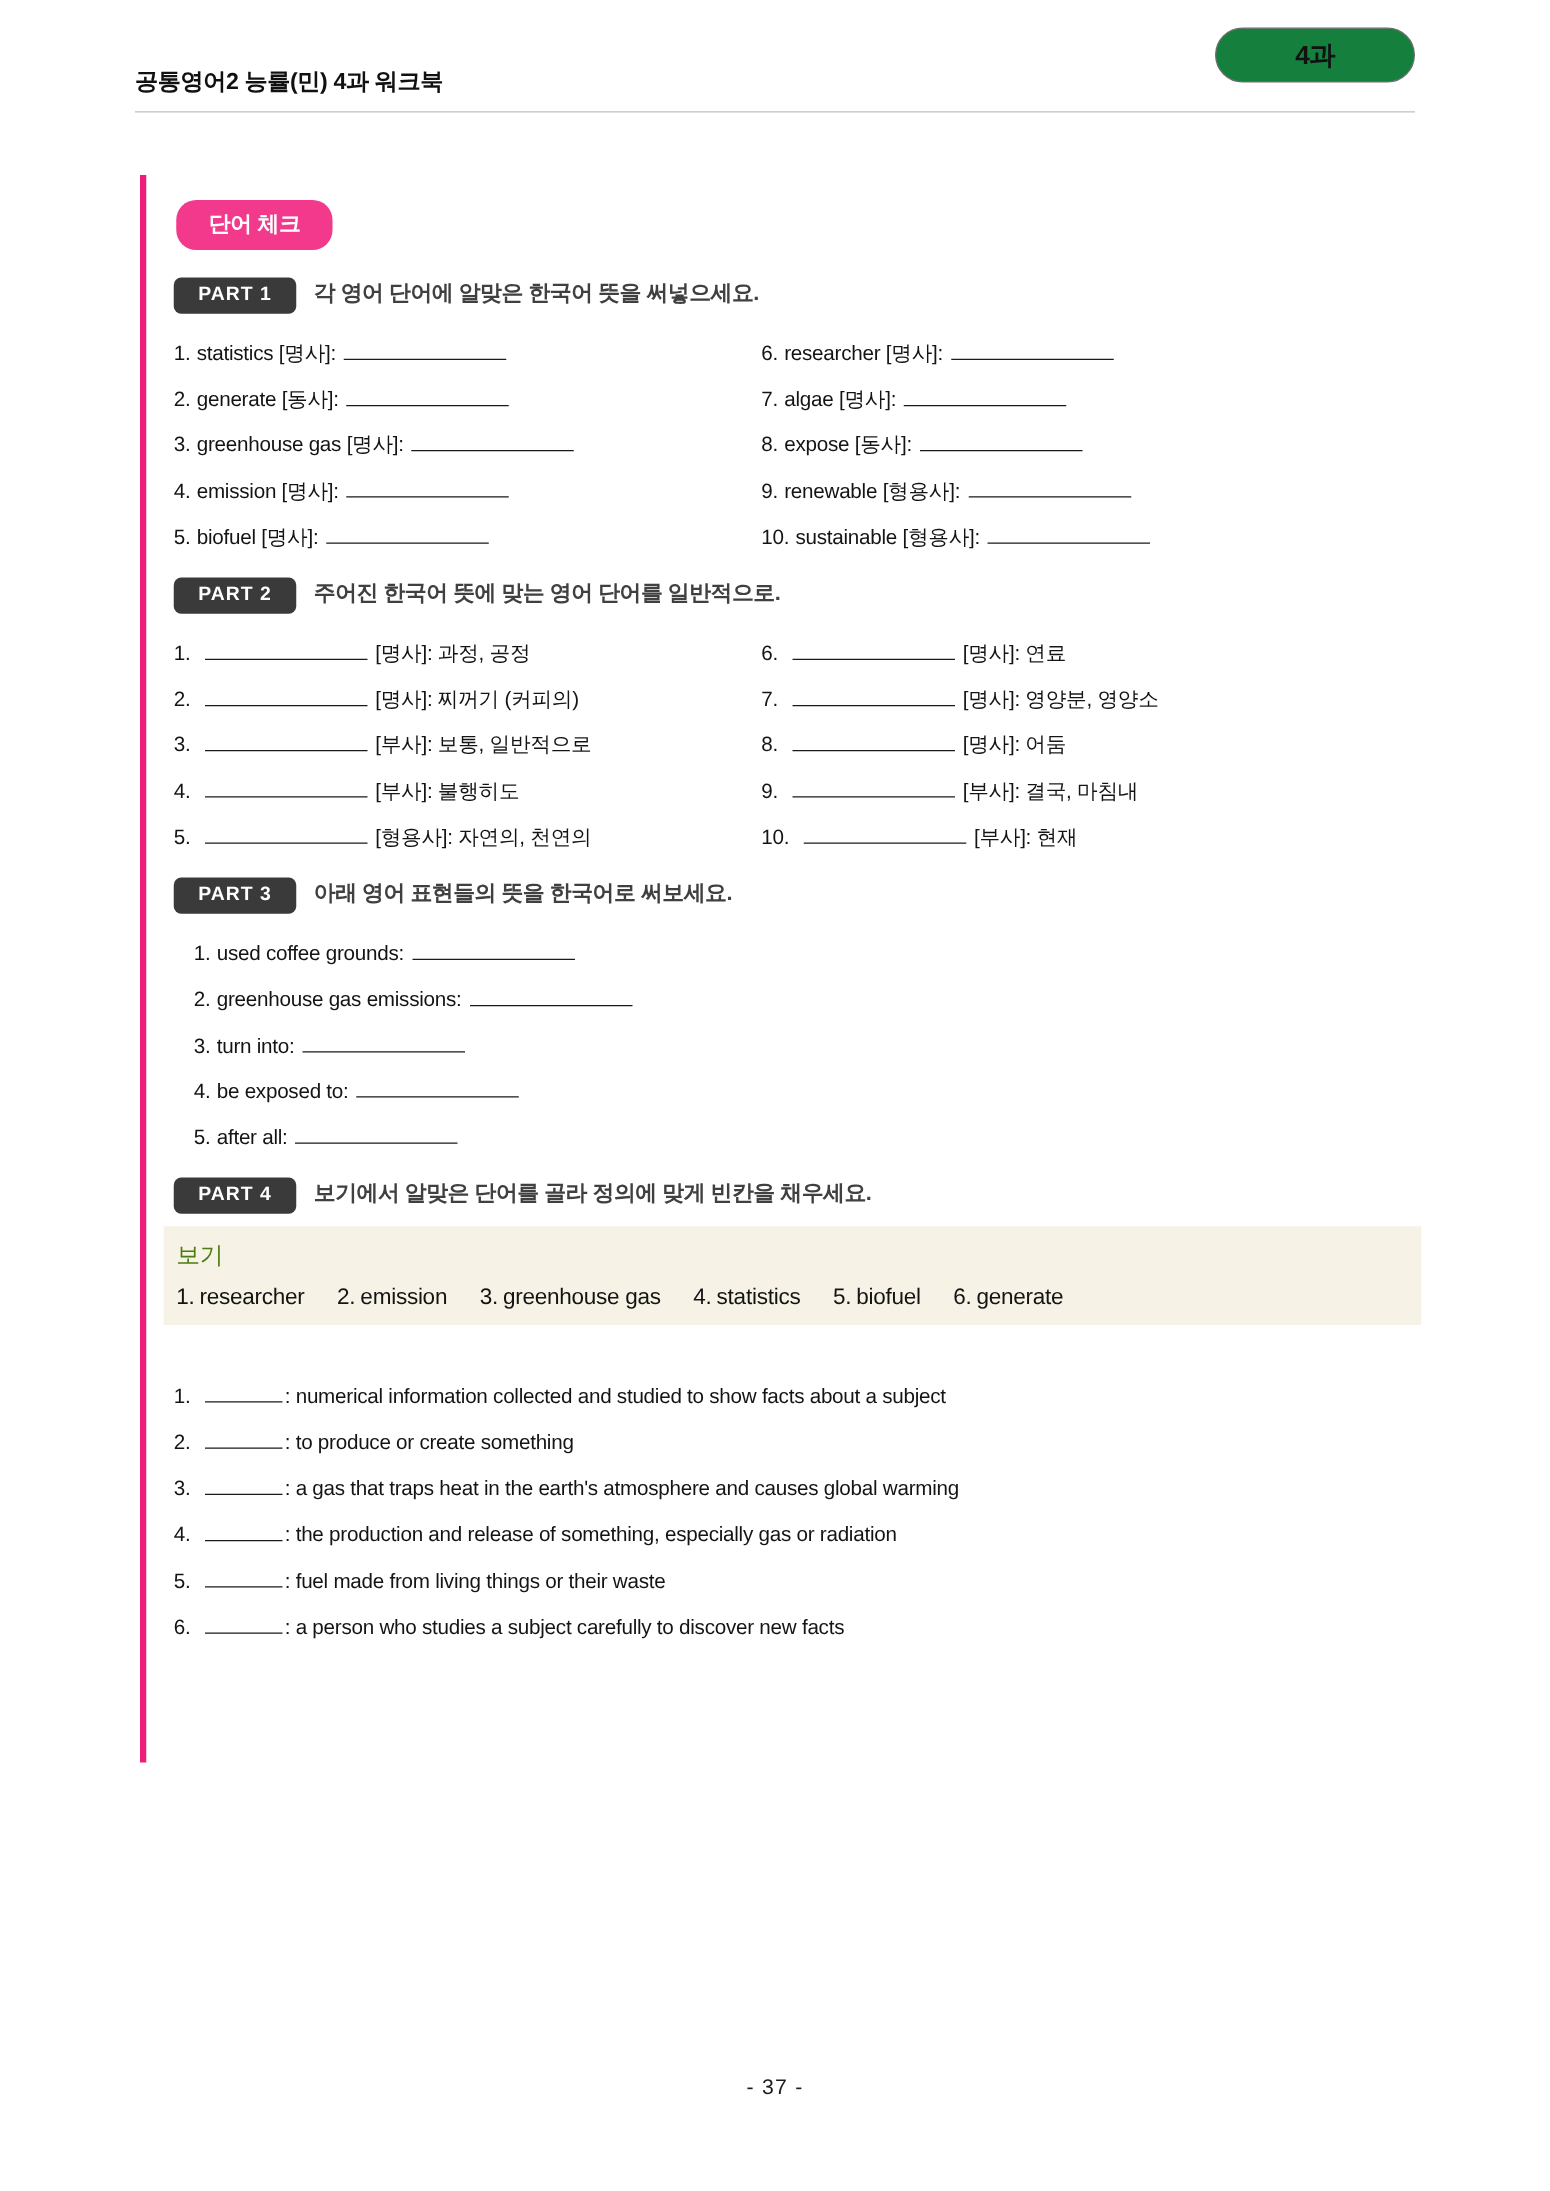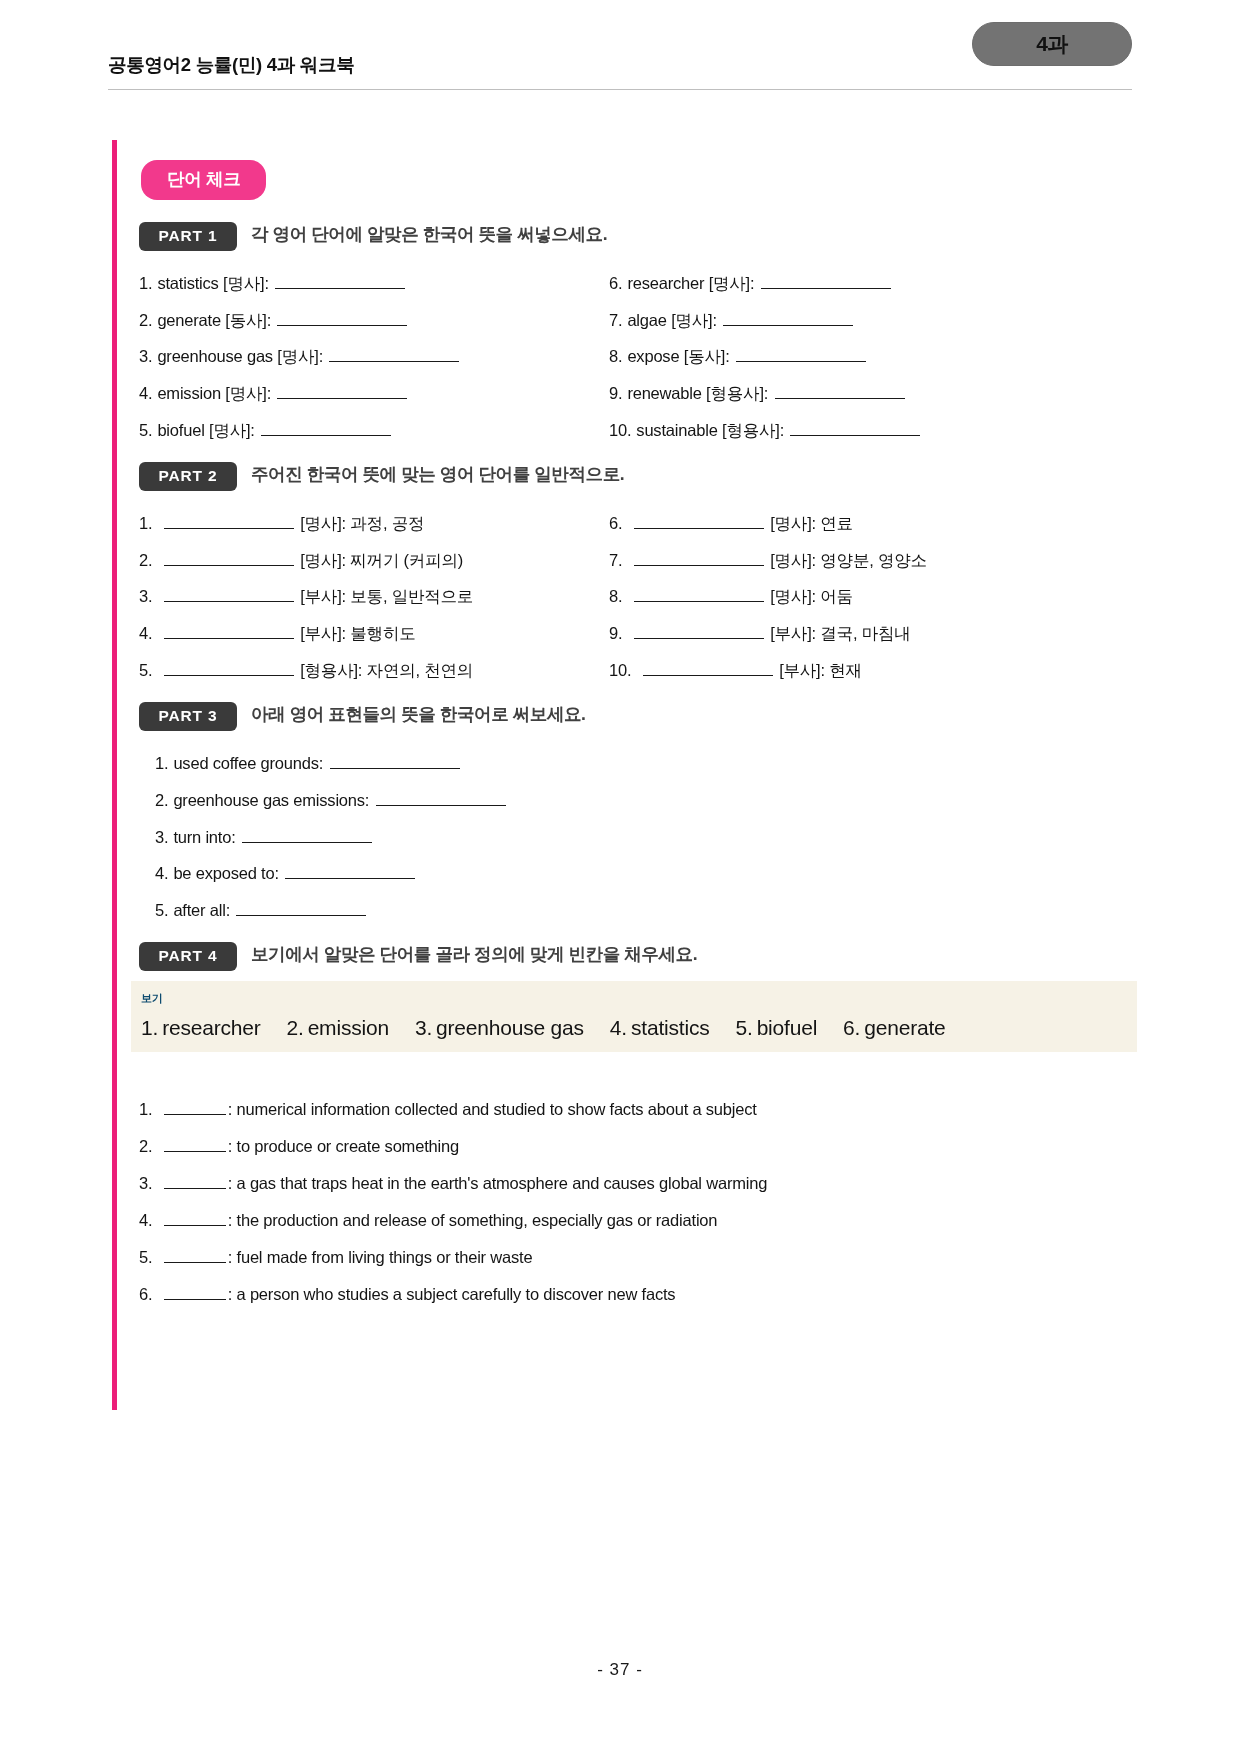--- a/index.html
+++ b/index.html
@@ -35,21 +35,21 @@
     color: #111;
     padding-bottom: 2px;
   }
   .lesson-badge {
     position: absolute;
     right: 0px; top: -30px;
     min-width: 160px;
     height: 44px;
     border: 1.6px solid #6d6d6d;
     border-radius: 22px;
-    background: #737373;
+    background: #15803d;
     display: flex;
     align-items: center;
     justify-content: center;
     font-size: 21px;
     font-weight: 700;
     color: #111;
     letter-spacing: -0.5px;
   }
 
   
@@ -134,30 +134,30 @@
   }
 
   
   .wordbank {
     background: #f6f2e6;
     margin: 10px 0 0 0;
     padding: 10px 0 12px 10px;
     width: 1006px;
   }
   .wordbank-label {
-    font-size: 11px;
-    font-weight: 700;
-    color: #0c4a6e;
+    font-size: 19px;
+    font-weight: 400;
+    color: #4d7c0f;
     margin-bottom: 10px;
     letter-spacing: -0.3px;
   }
   .wordbank-items {
     display: flex;
     gap: 26px;
-    font-size: 21px;
+    font-size: 18px;
     color: #141414;
     letter-spacing: -0.2px;
     white-space: nowrap;
   }
   .wordbank-items .wb-num { margin-right: 4px; }
 
   .defs {
     margin: 48px 0 0 8px;
     display: flex;
     flex-direction: column;

